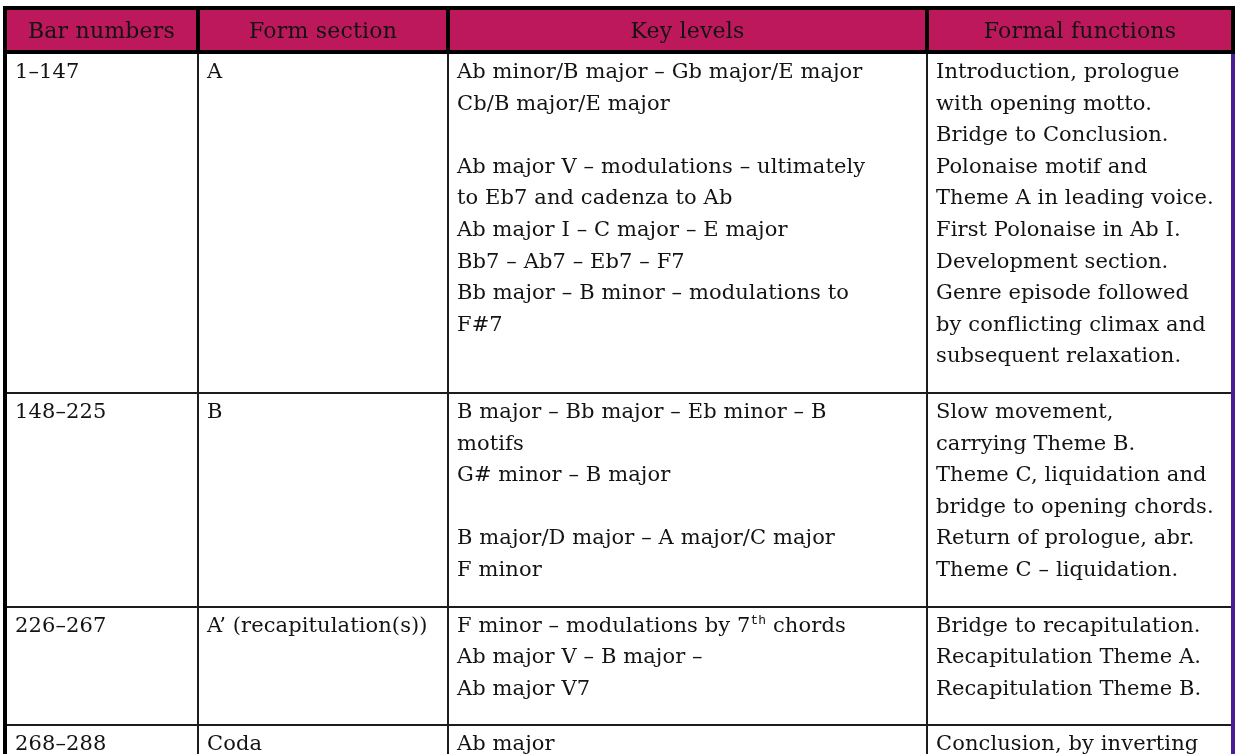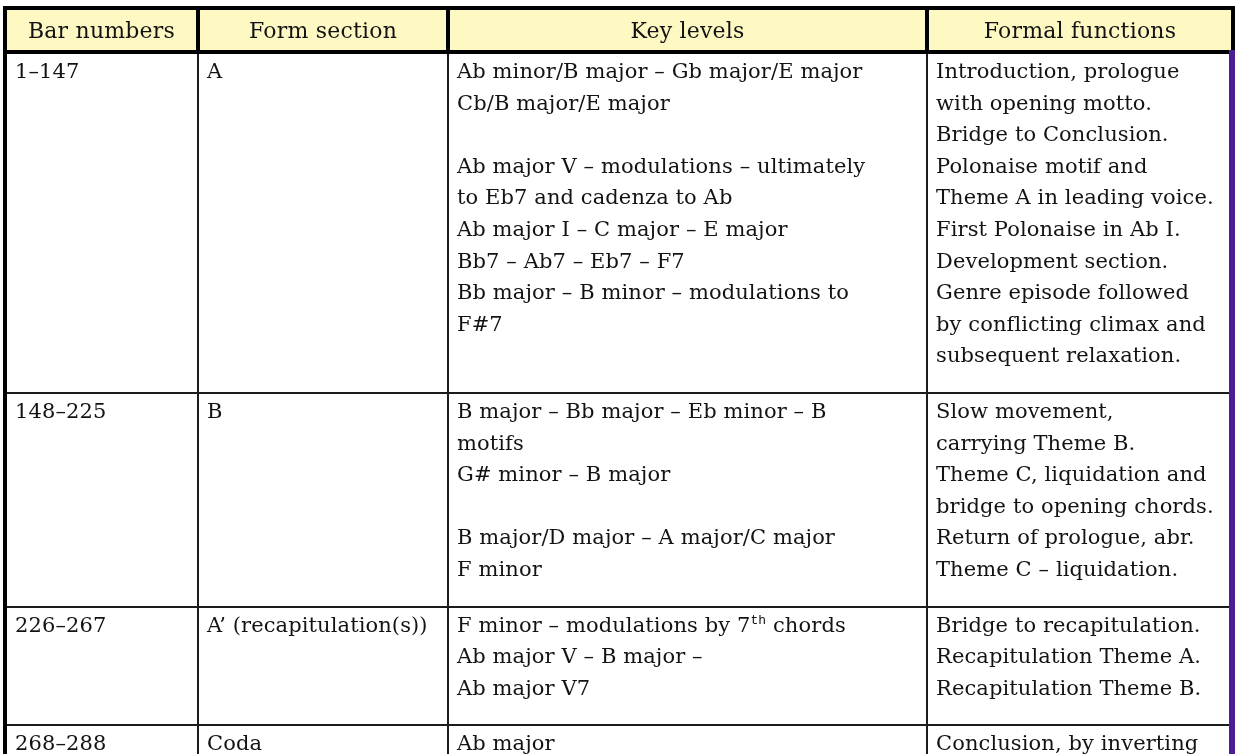--- a/index.html
+++ b/index.html
@@ -21,21 +21,21 @@
     left: 3px;
     width: 1228px;
     border-collapse: collapse;
     table-layout: fixed;
     color: #131313;
   }
   table.analysis, table.analysis th {
     border: 4px solid #000000;
   }
   table.analysis th {
-    background: #fef9c3;
+    background: #be185d;
     font-weight: normal;
     font-size: 22px;
     text-align: center;
     height: 36px;
     padding: 2px 4px;
     letter-spacing: 0.2px;
   }
   table.analysis td {
     border: 2px solid #1c1c1c;
     vertical-align: top;
@@ -50,21 +50,21 @@
   td .line .it { }
   td .line .sup {
     vertical-align: super;
     font-size: 13px;
     line-height: 0;
     font-family: Liberation Mono, monospace;
   }
   
   table.analysis tr:last-child td { border-bottom: 4px solid #000; }
   table.analysis td:first-child { border-left: 4px solid #000; }
-  table.analysis td:last-child { border-right: 8px solid #4c1d95; }
+  table.analysis td:last-child { border-right: 4px solid #4c1d95; }
 </style>
 </head>
 <body>
 
 <div class="page">
   <table class="analysis">
     <colgroup>
       <col style="width:193px">
       <col style="width:250px">
       <col style="width:479px">

